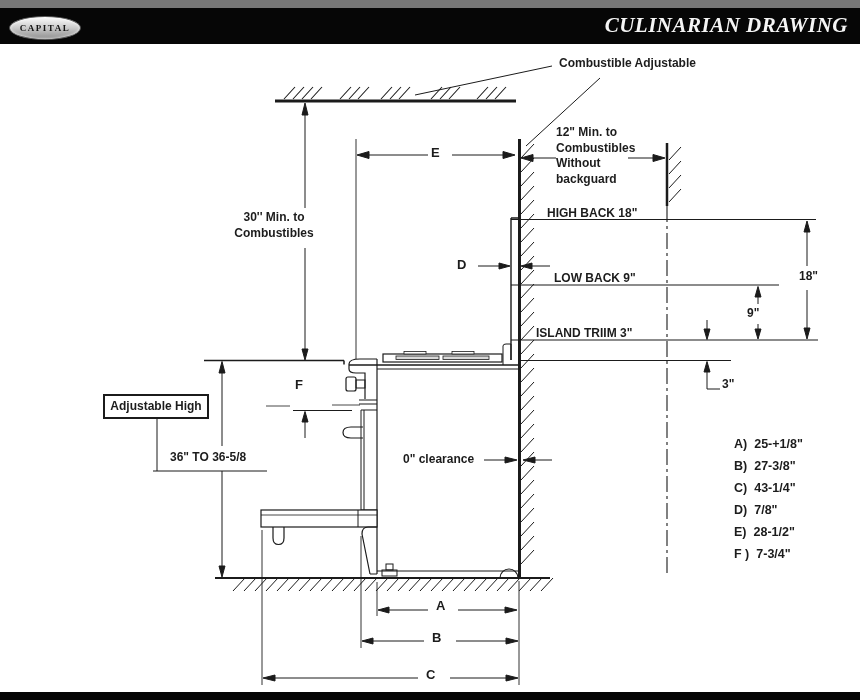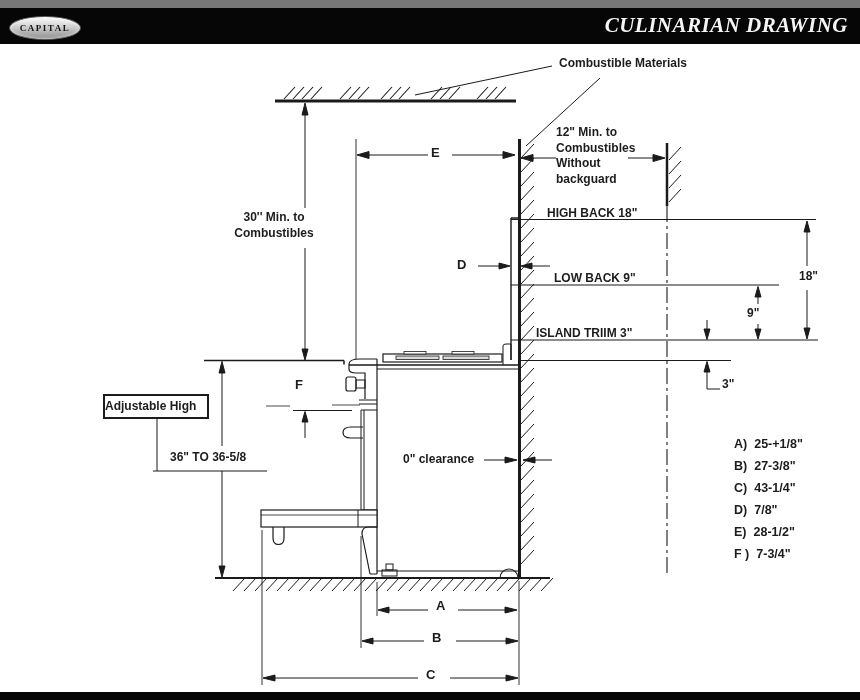--- a/index.html
+++ b/index.html
@@ -42,21 +42,21 @@
   
   svg.draw { position:absolute; left:0; top:0; }
   .lbl {
     position:absolute; font:700 12px "Liberation Sans", sans-serif;
     color:#1c1c1c; white-space:pre-line; line-height:15.5px;
   }
   .letter { font-size:13px; }
   .center { text-align:center; }
   .box {
     position:absolute; left:103px; top:386px; width:102px; height:21px;
-    border:2px solid #1b1b1b; display:flex; align-items:center; justify-content:flex-start;
+    border:2px solid #1b1b1b; display:flex; align-items:center; justify-content:center;
     background:#fff;
   }
   .box .lbl { position:static; white-space:nowrap; }
   .dimlist {
     position:absolute; left:734px; top:429px;
     display:flex; flex-direction:column; gap:8px;
   }
   .dimrow { font:700 12.5px "Liberation Sans", sans-serif; color:#1c1c1c; line-height:14px; }
   .dimrow .key { margin-right:7px; }
 </style>
@@ -193,21 +193,21 @@
       <path d="M378,602 L389,599 L389,605 Z M517,602 L505,599 L505,605 Z" fill="#1b1b1b"></path>
 
       <path d="M373,633 H424 M456,633 H506"></path>
       <path d="M362,633 L373,630 L373,636 Z M518,633 L506,630 L506,636 Z" fill="#1b1b1b"></path>
 
       <path d="M275,670 H418 M450,670 H506"></path>
       <path d="M263,670 L275,667 L275,673 Z M518,670 L506,667 L506,673 Z" fill="#1b1b1b"></path>
     </g>
   </svg>
 
-  <div class="lbl" style="left:559px; top:48px;">Combustible Materials</div>
+  <div class="lbl" style="left:559px; top:48px;">Combustible Adjustable</div>
   <div class="lbl" style="left:556px; top:117px;">12" Min. to
 Combustibles
 Without
 backguard</div>
   <div class="lbl center" style="left:224px; top:202px; width:100px;">30'' Min. to
 Combustibles</div>
   <div class="lbl" style="left:547px; top:198px;">HIGH BACK 18"</div>
   <div class="lbl" style="left:554px; top:263px;">LOW BACK 9"</div>
   <div class="lbl" style="left:536px; top:318px;">ISLAND TRIIM 3"</div>
   <div class="lbl" style="left:799px; top:261px;">18"</div>

